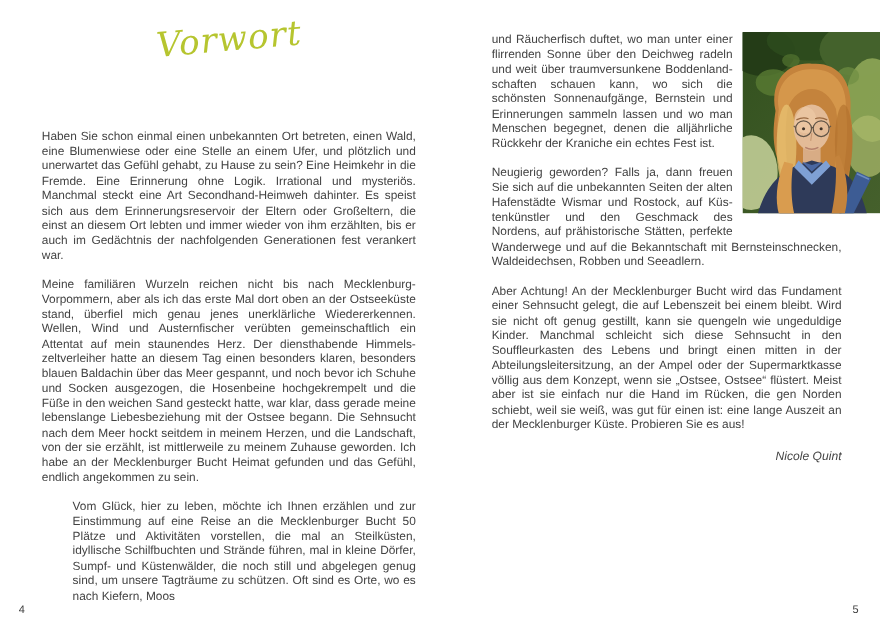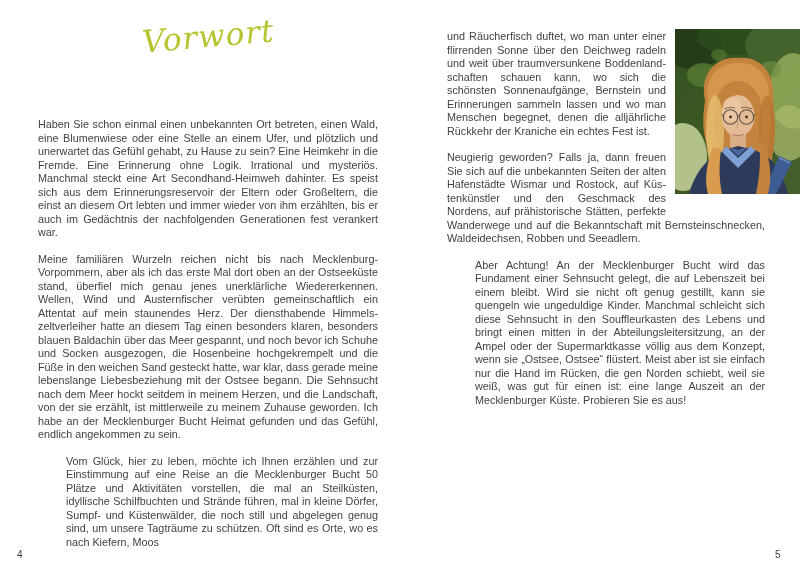--- a/index.html
+++ b/index.html
@@ -133,17 +133,18 @@
       <path d="M88,165 L104,127 L117,133 L101,165 Z" fill="#3d5c94"></path>
       <path d="M104,129 L115,134" stroke="#6d8cc0" stroke-width="1.4"></path>
 
       <path d="M38,118 C30,138 30,154 33,165 L47,165 C43,146 45,128 46,120 Z" fill="#d99c4f"></path>
       <path d="M88,112 C96,132 97,150 93,165 L81,165 C85,146 86,126 84,114 Z" fill="#c4833c"></path>
     </svg>
 
     <p class="body-par">und Räucherfisch duftet, wo man unter einer flirrenden Sonne über den Deichweg radeln und weit über traumversunkene Boddenland­schaften schauen kann, wo sich die schönsten Sonnenaufgänge, Bernstein und Erinnerun­gen sammeln lassen und wo man Menschen begegnet, denen die alljährliche Rückkehr der Kraniche ein echtes Fest ist.</p>
     <p class="body-par">Neugierig geworden? Falls ja, dann freuen Sie sich auf die unbekannten Seiten der alten Hafenstädte Wismar und Rostock, auf Küs­tenkünstler und den Geschmack des Nordens, auf prähistorische Stätten, perfekte Wanderwege und auf die Bekanntschaft mit Bern­steinschnecken, Waldeidechsen, Robben und Seeadlern.</p>
     <p class="body-par">Aber Achtung! An der Mecklenburger Bucht wird das Fundament einer Sehnsucht gelegt, die auf Lebenszeit bei einem bleibt. Wird sie nicht oft genug gestillt, kann sie quengeln wie ungeduldige Kinder. Manchmal schleicht sich diese Sehnsucht in den Souffleurkasten des Lebens und bringt einen mitten in der Abteilungsleitersitzung, an der Ampel oder der Supermarktkasse völlig aus dem Konzept, wenn sie „Ostsee, Ostsee“ flüstert. Meist aber ist sie einfach nur die Hand im Rücken, die gen Norden schiebt, weil sie weiß, was gut für einen ist: eine lange Auszeit an der Mecklenburger Küste. Probieren Sie es aus!</p>
+    <p class="signature">Nicole Quint</p>
   </div>
 </div>
 
 <div class="pagenum pagenum-left">4</div>
 <div class="pagenum pagenum-right">5</div>
 
 </body></html>

